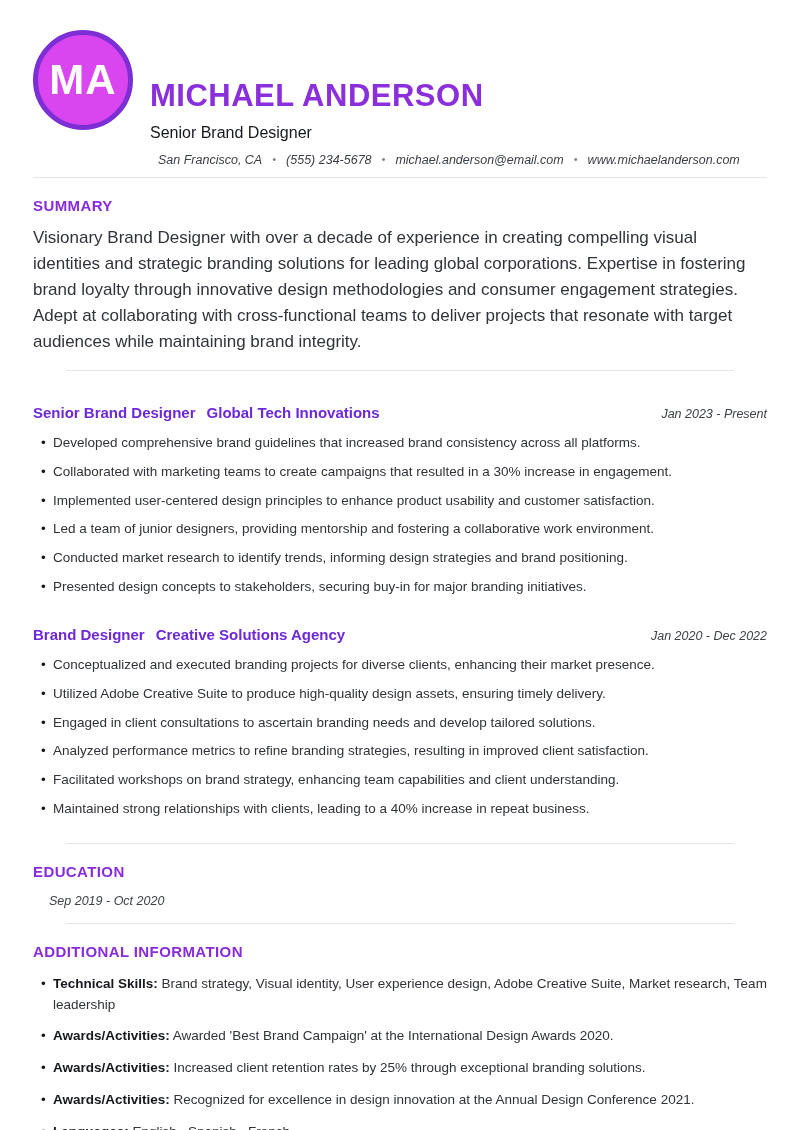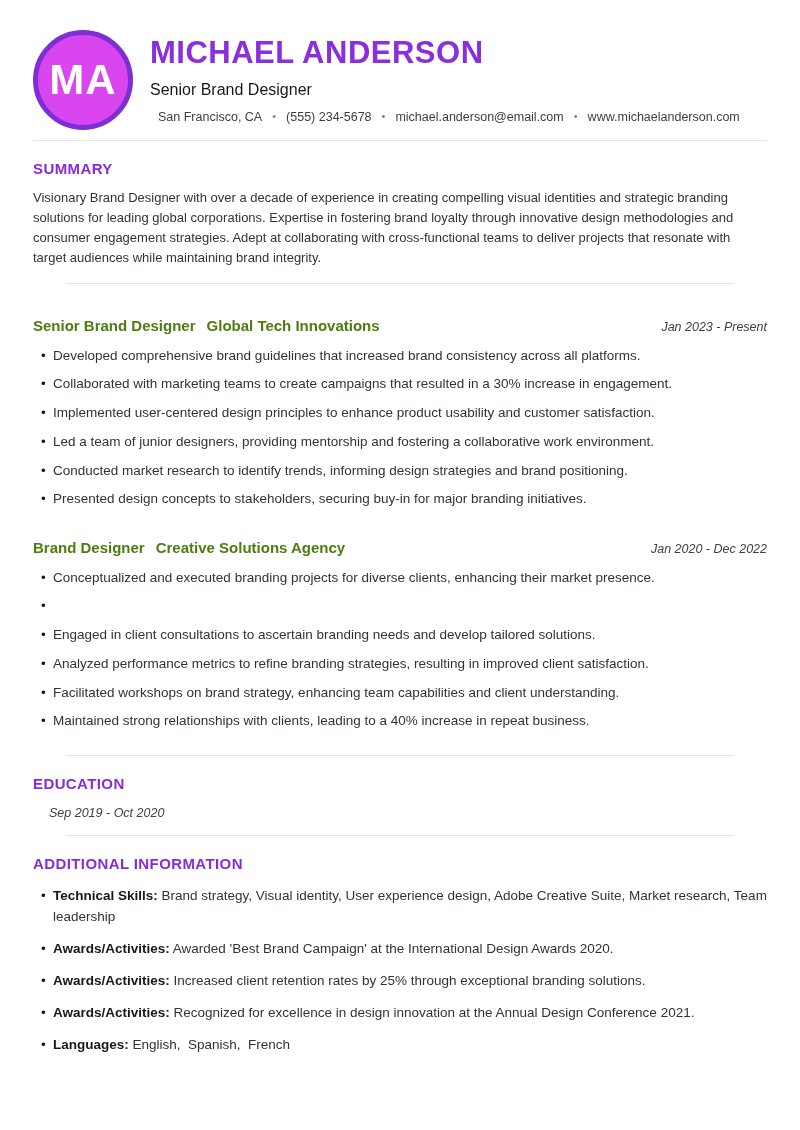--- a/index.html
+++ b/index.html
@@ -8,42 +8,42 @@
   .page { position: relative; width: 800px; height: 1130px; background: #ffffff; overflow: hidden; }
 
   
   .header { display: flex; align-items: flex-start; padding: 30px 33px 0 33px; }
   .avatar {
     flex: 0 0 auto; width: 100px; height: 100px; border-radius: 50%;
     background: #d946ef; border: 5px solid #7C2FD4;
     display: flex; align-items: center; justify-content: center;
   }
   .avatar-initials { color: #ffffff; font-size: 42px; font-weight: 600; letter-spacing: 1px; }
-  .header-text { margin-left: 17px; padding-top: 6px; min-width: 0; }
+  .header-text { margin-left: 17px; padding-top: 6px; min-width: 0; margin-top: 43px; }
   .name { margin: 0; font-size: 31px; font-weight: 800; letter-spacing: 0.5px; color: #8B2FDC; line-height: 1.1; }
   .subtitle { margin-top: 11px; font-size: 16px; font-weight: 500; color: #15181d; }
-  .contact { margin-top: 11px; padding-left: 8px; font-size: 12.5px; color: #3a3f45; display: flex; align-items: flex-start; white-space: nowrap; }
+  .contact { margin-top: 11px; padding-left: 8px; font-size: 12.5px; color: #3a3f45; display: flex; align-items: flex-start; white-space: nowrap; font-style: italic; }
   .sep { margin: 0 10px; color: #7d828a; font-size: 11px; }
 
   
   .divider { border: none; border-top: 1px solid #e4e5e7; margin: 0 33px; height: 0; }
   .divider.first { margin-top: 10px; }
 
   
   .main { padding: 0 33px; }
   .sec { padding: 19px 0 15px 0; }
   .sec.last { padding-bottom: 0; }
   .sec-heading { margin: 0 0 11px 0; font-size: 15px; font-weight: 700; letter-spacing: 0.4px; color: #8A2BDB; }
-  .summary-text { margin: 8px 8px 0 0; font-size: 13px; line-height: 1.53; color: #30343a; }
+  .summary-text { margin: 8px 8px 0 0; font-size: 17px; line-height: 1.53; color: #30343a; }
 
   
   .entry { margin-top: 14px; }
   .entry + .entry { margin-top: 29px; }
   .entry-header { display: flex; justify-content: space-between; align-items: baseline; }
-  .entry-title { font-size: 15px; font-weight: 700; color: #4d7c0f; }
+  .entry-title { font-size: 15px; font-weight: 700; color: #6d28d9; }
   .company { margin-left: 11px; }
   .dates { font-size: 12.5px; font-style: italic; color: #3c4248; font-weight: 400; white-space: nowrap; margin-left: 16px; }
 
   
   .bullets { list-style: none; margin: 12px 0 0 0; padding: 0; }
   .bullets li { display: flex; font-size: 13.5px; line-height: 1.5; color: #2f3338; margin-bottom: 8.5px; }
   .dot { flex: 0 0 auto; width: 12px; margin-left: 8px; color: #15181d; }
 
   
   .add-list { list-style: none; margin: 14px 0 0 0; padding: 0; }
@@ -131,20 +131,21 @@
           </div>
           <span class="dates">Jan 2020 - Dec 2022</span>
         </div>
         <ul class="bullets">
           <li>
               <span class="dot">•</span>
               <span>Conceptualized and executed branding projects for diverse clients, enhancing their market presence.</span>
             </li>
           <li>
               <span class="dot">•</span>
+              <span>Utilized Adobe Creative Suite to produce high-quality design assets, ensuring timely delivery.</span>
             </li>
           <li>
               <span class="dot">•</span>
               <span>Engaged in client consultations to ascertain branding needs and develop tailored solutions.</span>
             </li>
           <li>
               <span class="dot">•</span>
               <span>Analyzed performance metrics to refine branding strategies, resulting in improved client satisfaction.</span>
             </li>
           <li>

